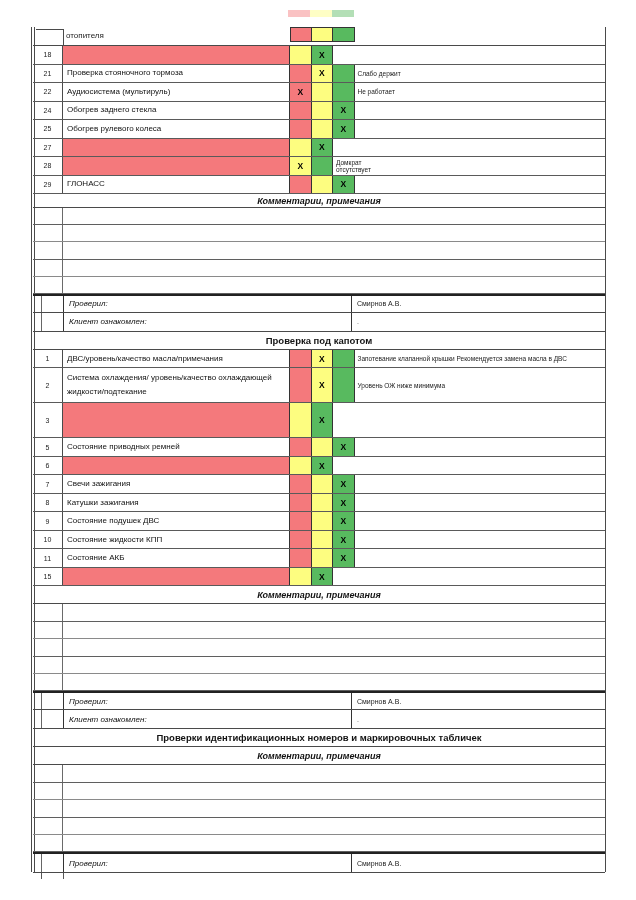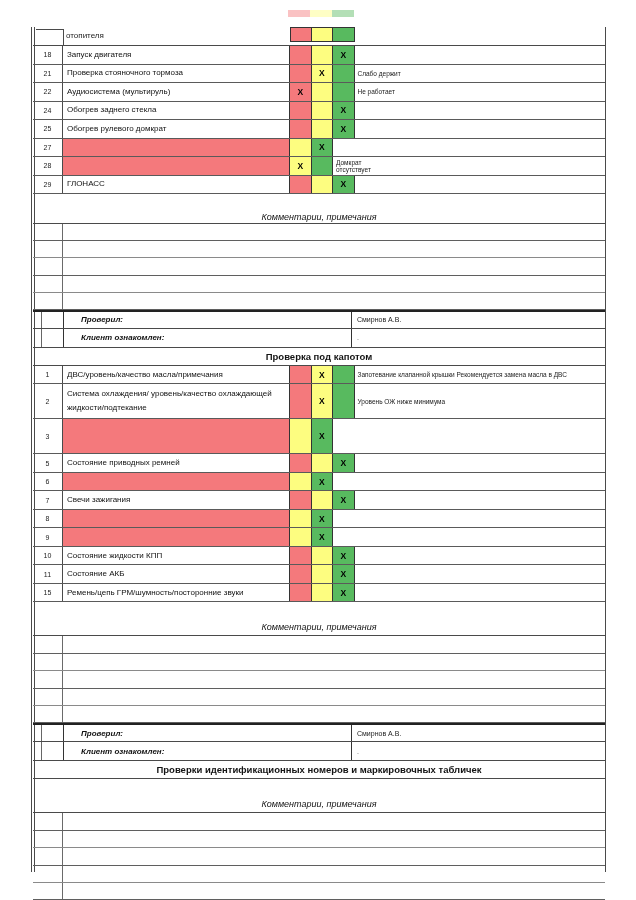--- a/index.html
+++ b/index.html
@@ -36,40 +36,40 @@
   .crow .label { border-right:1px solid #333; font-size:8px; padding:1px 2px 1px 4px;
      display:flex; align-items:center; line-height:14px; color:#111; }
   .crow .markc { border-right:1px solid #333; display:flex; align-items:center;
      justify-content:center; font-size:8.5px; font-weight:bold; color:#000; }
   .crow .comment { font-size:6.5px; color:#222; display:flex; align-items:center;
      padding-left:3px; line-height:7px; }
 
   
   .hdr { text-align:center; border-bottom:1px solid #4a4a4a; box-sizing:border-box;
      display:flex; align-items:center; justify-content:center; }
-  .hdr.comments { font-size:9px; font-weight:normal; font-style:italic;margin-top:16px; }
+  .hdr.comments { font-size:9px; font-weight:bold; font-style:italic; }
   .hdr.section { font-size:9.5px; font-weight:bold; }
   .h14 { height:14px; } .h18 { height:18px; }
 
   
   .erow { display:grid; grid-template-columns:30px auto; box-sizing:border-box;
      border-bottom:1px solid #8a8a8a; }
   .erow:nth-child(odd) { border-bottom-color:#5f5f5f; }
   .erow .ncell { border-right:1px solid #6a6a6a; }
 
   
   .sign-block { border-top:2px solid #222; }
   .srow { display:grid; grid-template-columns:30px 289px auto; box-sizing:border-box;
      border-bottom:1px solid #4a4a4a; }
   .srow .ncell { position:relative; }
   .srow .ncell::before { content:''; position:absolute; left:8px; top:0; bottom:0;
      width:1px; background:#666; }
   .srow .lcell { border-left:1px solid #333; border-right:1px solid #333;
-     font-size:8px; font-weight:bold; font-style:italic; display:flex;
-     align-items:center; padding-left:17px; color:#111; }
+     font-size:8px; font-weight:normal; font-style:italic; display:flex;
+     align-items:center; padding-left:5px; color:#111; }
   .srow .vcell { font-size:7px; display:flex; align-items:center; padding-left:5px; color:#222; }
   .srow.h17 { height:17px; } .srow.h19 { height:19px; }
   .vcell.dot { font-size:7px; color:#555; }
 
   
   .partial { position:relative; height:6px; }
   .partial .pv1, .partial .pv2 { position:absolute; top:0; bottom:0; width:1px; background:#555; }
   .partial .pv1 { left:8px; } .partial .pv2 { left:30px; }
 </style>
 </head>
@@ -94,21 +94,20 @@
       <div class="carry-cells">
         <div class="cc" style="background: rgb(244, 121, 124);"></div>
         <div class="cc" style="background: rgb(253, 253, 128);"></div>
         <div class="cc" style="background: rgb(88, 186, 95);"></div>
       </div>
     </div>
 
     <div id="salon-rows">
         <div class="crow">
           <div class="num">18</div>
-          <div class="label">Запуск двигателя</div>
           <div class="markc" style="background: rgb(244, 121, 124);"></div>
           <div class="markc" style="background: rgb(253, 253, 128);"></div>
           <div class="markc" style="background: rgb(88, 186, 95);">X</div>
           <div class="comment"></div>
         </div>
         <div class="crow">
           <div class="num">21</div>
           <div class="label">Проверка стояночного тормоза</div>
           <div class="markc" style="background: rgb(244, 121, 124);"></div>
           <div class="markc" style="background: rgb(253, 253, 128);">X</div>
@@ -126,21 +125,21 @@
         <div class="crow">
           <div class="num">24</div>
           <div class="label">Обогрев заднего стекла</div>
           <div class="markc" style="background: rgb(244, 121, 124);"></div>
           <div class="markc" style="background: rgb(253, 253, 128);"></div>
           <div class="markc" style="background: rgb(88, 186, 95);">X</div>
           <div class="comment"></div>
         </div>
         <div class="crow">
           <div class="num">25</div>
-          <div class="label">Обогрев рулевого домкрат</div>
+          <div class="label">Обогрев рулевого колеса</div>
           <div class="markc" style="background: rgb(244, 121, 124);"></div>
           <div class="markc" style="background: rgb(253, 253, 128);"></div>
           <div class="markc" style="background: rgb(88, 186, 95);">X</div>
           <div class="comment"></div>
         </div>
         <div class="crow">
           <div class="num">27</div>
           <div class="markc" style="background: rgb(244, 121, 124);"></div>
           <div class="markc" style="background: rgb(253, 253, 128);"></div>
           <div class="markc" style="background: rgb(88, 186, 95);">X</div>
@@ -243,27 +242,29 @@
         <div class="crow">
           <div class="num">7</div>
           <div class="label">Свечи зажигания</div>
           <div class="markc" style="background: rgb(244, 121, 124);"></div>
           <div class="markc" style="background: rgb(253, 253, 128);"></div>
           <div class="markc" style="background: rgb(88, 186, 95);">X</div>
           <div class="comment"></div>
         </div>
         <div class="crow">
           <div class="num">8</div>
+          <div class="label">Катушки зажигания</div>
           <div class="markc" style="background: rgb(244, 121, 124);"></div>
           <div class="markc" style="background: rgb(253, 253, 128);"></div>
           <div class="markc" style="background: rgb(88, 186, 95);">X</div>
           <div class="comment"></div>
         </div>
         <div class="crow">
           <div class="num">9</div>
+          <div class="label">Состояние подушек ДВС</div>
           <div class="markc" style="background: rgb(244, 121, 124);"></div>
           <div class="markc" style="background: rgb(253, 253, 128);"></div>
           <div class="markc" style="background: rgb(88, 186, 95);">X</div>
           <div class="comment"></div>
         </div>
         <div class="crow">
           <div class="num">10</div>
           <div class="label">Состояние жидкости КПП</div>
           <div class="markc" style="background: rgb(244, 121, 124);"></div>
           <div class="markc" style="background: rgb(253, 253, 128);"></div>
@@ -273,21 +274,20 @@
         <div class="crow">
           <div class="num">11</div>
           <div class="label">Состояние АКБ</div>
           <div class="markc" style="background: rgb(244, 121, 124);"></div>
           <div class="markc" style="background: rgb(253, 253, 128);"></div>
           <div class="markc" style="background: rgb(88, 186, 95);">X</div>
           <div class="comment"></div>
         </div>
         <div class="crow">
           <div class="num">15</div>
-          <div class="label">Ремень/цепь ГРМ/шумность/посторонние звуки</div>
           <div class="markc" style="background: rgb(244, 121, 124);"></div>
           <div class="markc" style="background: rgb(253, 253, 128);"></div>
           <div class="markc" style="background: rgb(88, 186, 95);">X</div>
           <div class="comment"></div>
         </div>
       </div>
 
     <div class="hdr comments h18">Комментарии, примечания</div>
     <div id="underhood-empty">
         <div class="erow" style="height: 17.4px;">

